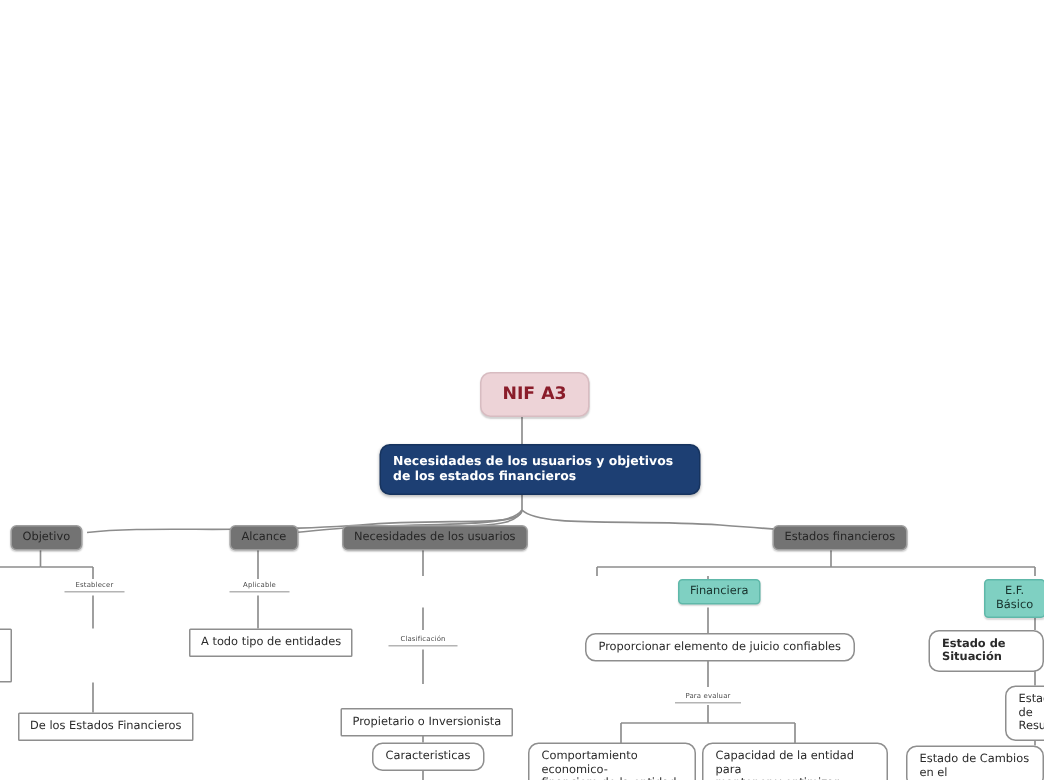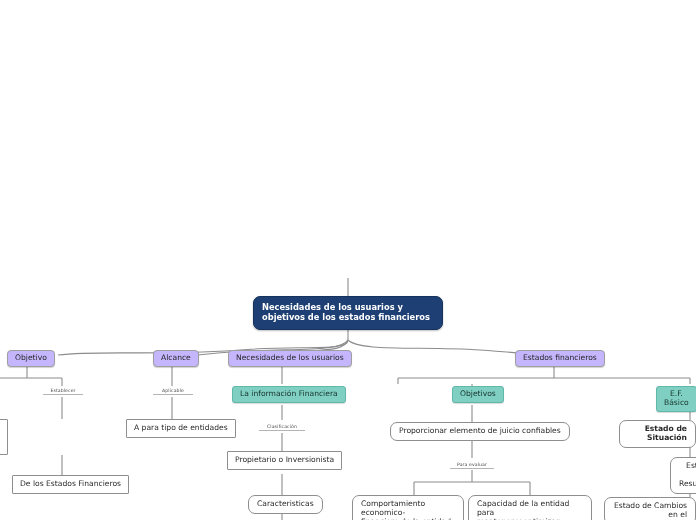--- a/index.html
+++ b/index.html
@@ -37,21 +37,21 @@
     border-radius:7px;
     color:#ffffff;
     font-weight:bold;
     font-size:8.3px;
     text-align:left;
     padding:6px 8px;
     box-shadow:0 1px 2px rgba(0,0,0,.25);
   }
   
   .n-gray{
-    background:#c4b5fd;
+    background:#737373;
     border:1px solid #9f9f9f;
     border-radius:4px;
     color:#262626;
     font-size:7.6px;
     text-align:center;
     padding:3px 7px;
     box-shadow:0 1px 1px rgba(0,0,0,.18);
   }
   
   .n-teal{
@@ -74,21 +74,21 @@
     text-align:center;
     padding:4px 7px;
   }
   
   .n-round{
     background:#ffffff;
     border:1px solid #8e8e8e;
     border-radius:7px;
     color:#2a2a2a;
     font-size:7.6px;
-    text-align:right;
+    text-align:left;
     padding:4px 8px;
   }
   .n-round.left{text-align:left;}
   
   .linklabel{
     position:absolute;
     font-size:4.6px;
     color:#4a4a4a;
     text-align:center;
     padding-bottom:1px;
@@ -141,22 +141,23 @@
       <path d="M414,482 L414,496"></path>
       <path d="M530,482 L530,496"></path>
       <path d="M414,482 L530,482"></path>
       <path d="M690,405 L690,420"></path>
       <path d="M690,437 L690,457"></path>
       <path d="M690,478 L690,497"></path>
       <path d="M690,514 L690,520"></path>
     </g>
   </svg>
 
-
-  <div class="node n-main" style="left:253px;top:296px;width:190px;">Necesidades de los usuarios y objetivos de los estados financieros</div>
+  <div class="node n-root" style="left:320px;top:248px;">NIF A3</div>
+
+  <div class="node n-main" style="left:253px;top:296px;width:214px;">Necesidades de los usuarios y objetivos de los estados financieros</div>
 
   <div class="node n-gray" style="left:7px;top:350px;">Objetivo</div>
 
   <div class="node n-gray" style="left:153px;top:350px;">Alcance</div>
 
   <div class="node n-gray" style="left:228px;top:350px;">Necesidades de los usuarios</div>
 
   <div class="node n-gray" style="left:515px;top:350px;">Estados financieros</div>
 
   <div class="linklabel" style="left:43px;top:388px;width:40px;">Establecer</div>
@@ -165,29 +166,28 @@
 
   <div class="linklabel" style="left:259px;top:424px;width:46px;">Clasificación</div>
 
   <div class="linklabel" style="left:450px;top:462px;width:44px;">Para evaluar</div>
 
   <div class="node n-box" style="left:-48px;top:419px;width:56px;height:36px;"></div>
 
 
   <div class="node n-box" style="left:12px;top:475px;">De los Estados Financieros</div>
 
-  <div class="node n-box" style="left:126px;top:419px;">A para tipo de entidades</div>
-
-  <div class="node n-teal" style="left:232px;top:386px;">La información Financiera</div>
-
-  <div class="node n-box" style="left:227px;top:451px;">Propietario o Inversionista</div>
+  <div class="node n-box" style="left:126px;top:419px;">A todo tipo de entidades</div>
+
+
+  <div class="node n-box" style="left:227px;top:472px;">Propietario o Inversionista</div>
 
   <div class="node n-round" style="left:248px;top:495px;">Caracteristicas</div>
 
-  <div class="node n-teal" style="left:452px;top:386px;">Objetivos</div>
+  <div class="node n-teal" style="left:452px;top:386px;">Financiera</div>
 
   <div class="node n-teal" style="left:656px;top:386px;">E.F. Básico</div>
 
   <div class="node n-round" style="left:390px;top:422px;">Proporcionar elemento de juicio confiables</div>
 
   <div class="node n-round left" style="left:352px;top:495px;width:112px;">Comportamiento economico-
 financiero de la entidad</div>
 
   <div class="node n-round left" style="left:468px;top:495px;width:124px;">Capacidad de la entidad para
 mantener y optimizar recursos</div>

